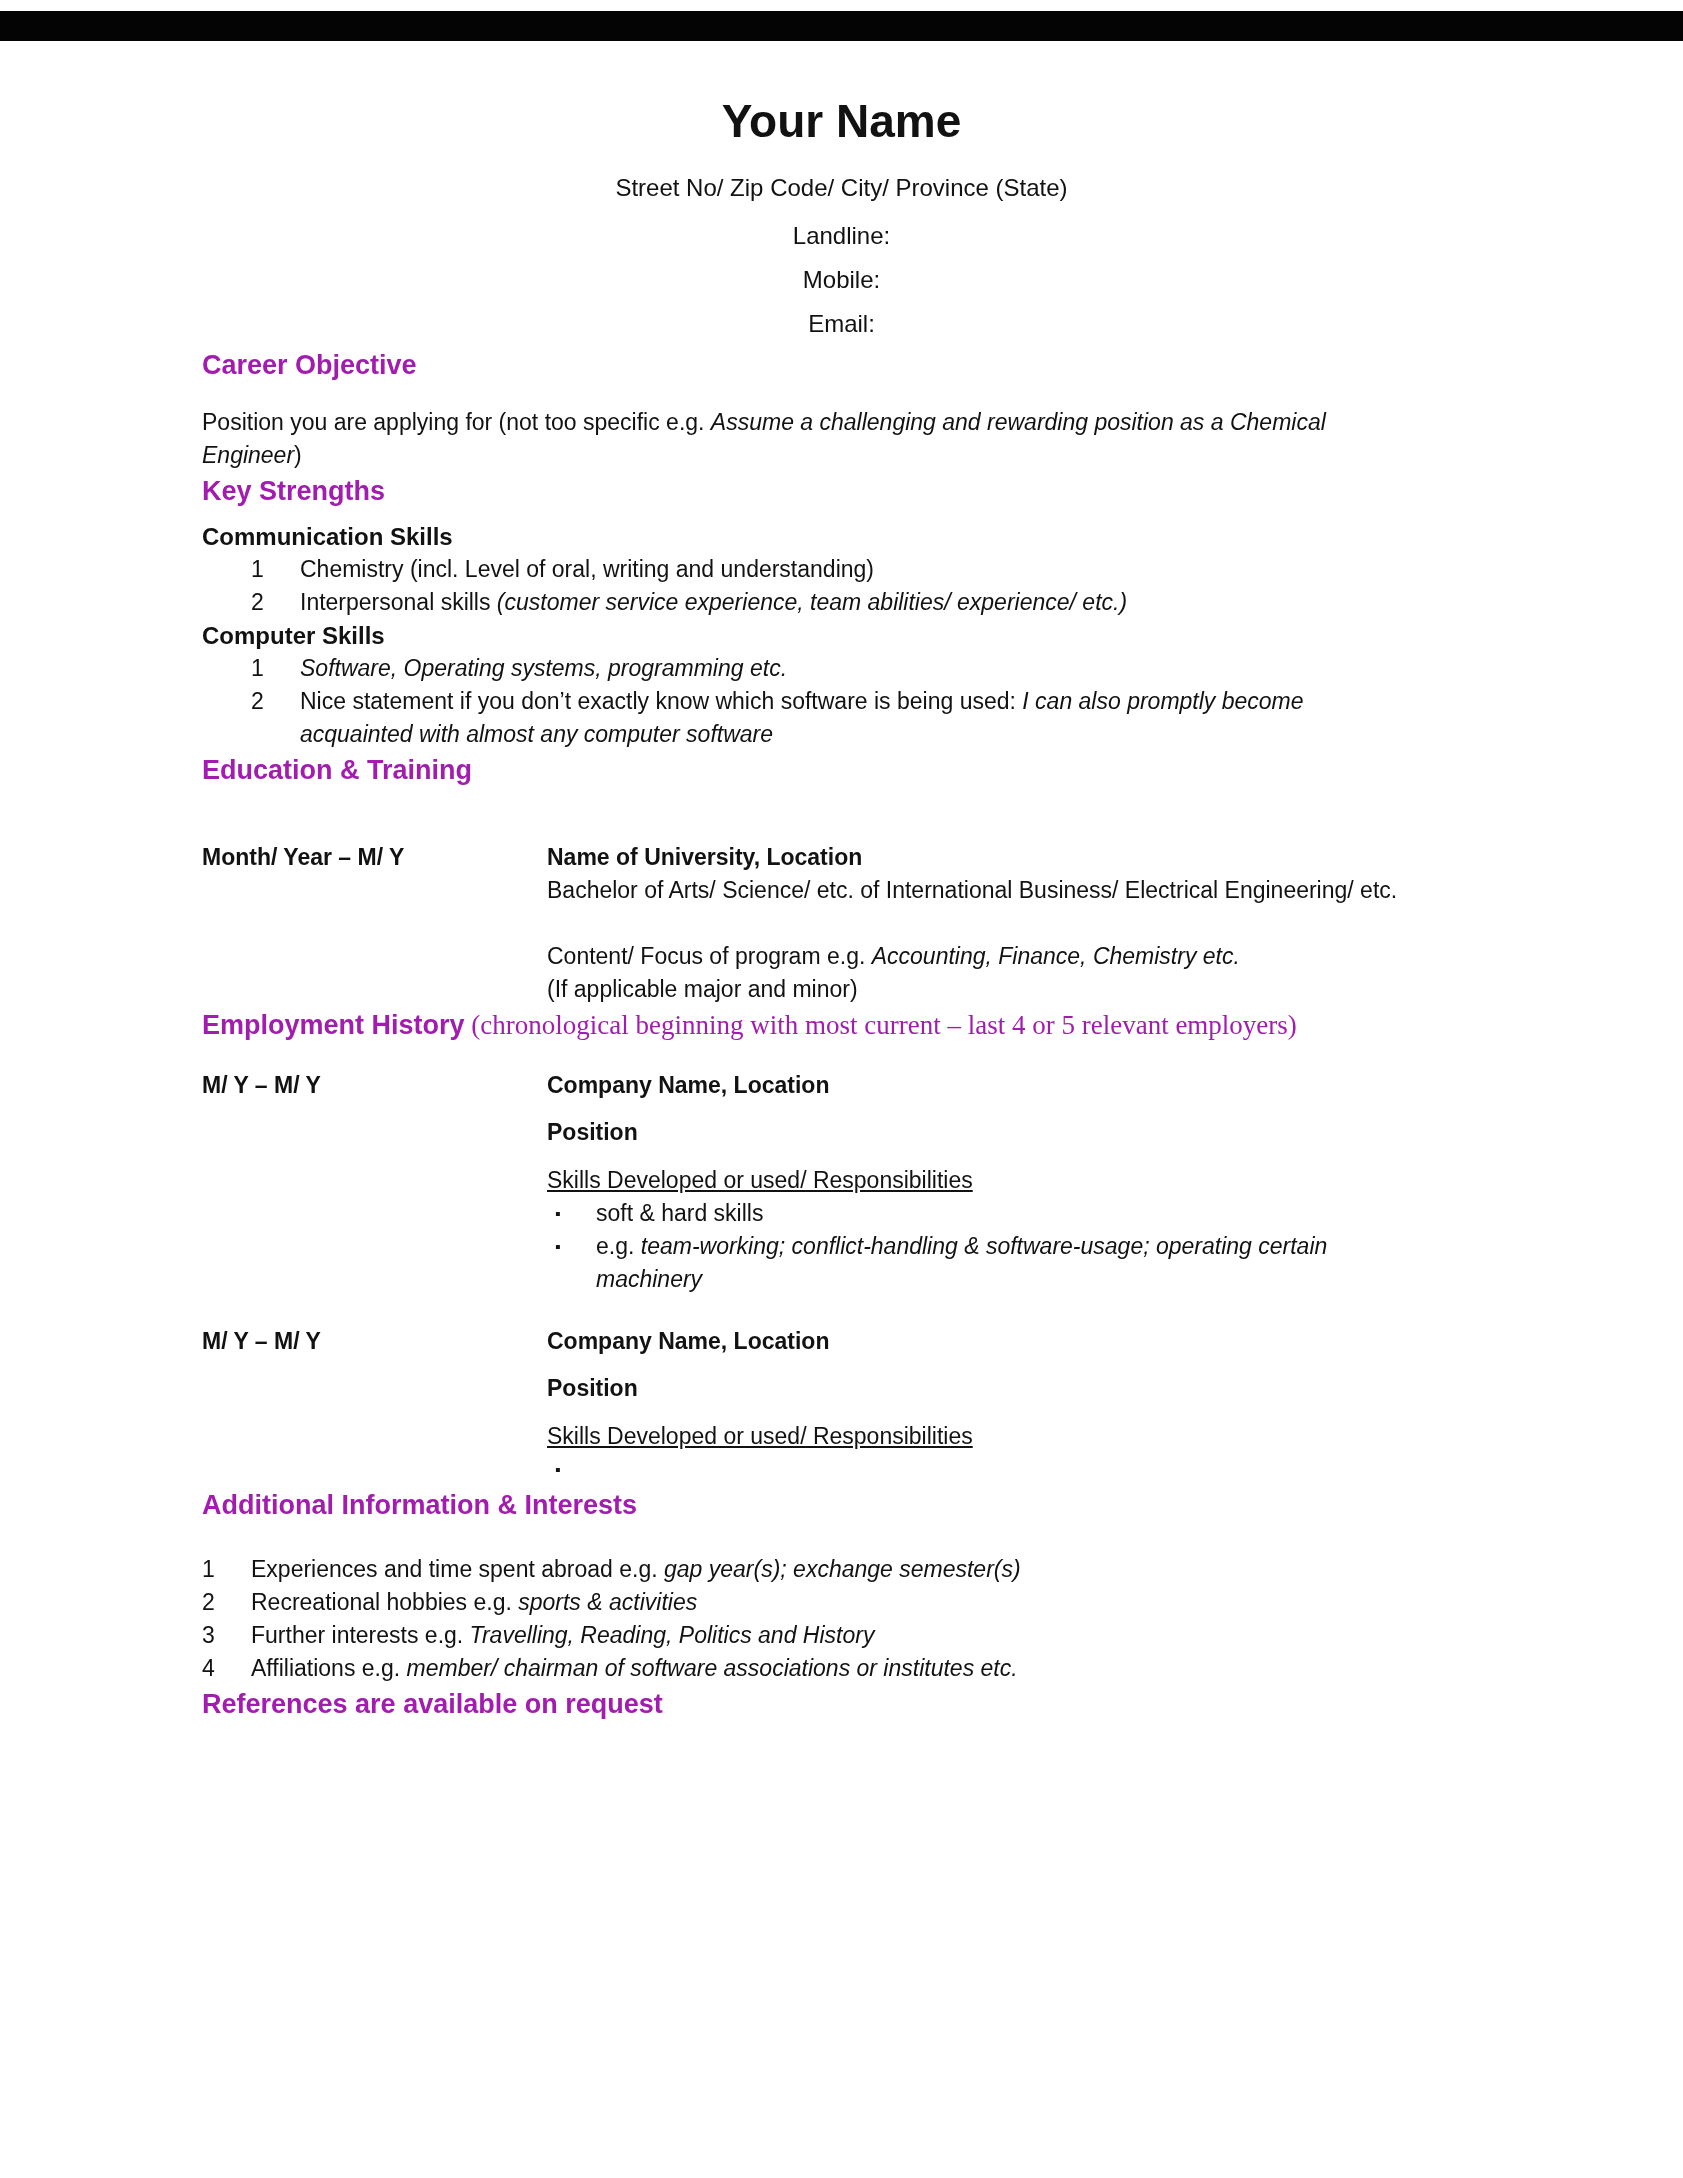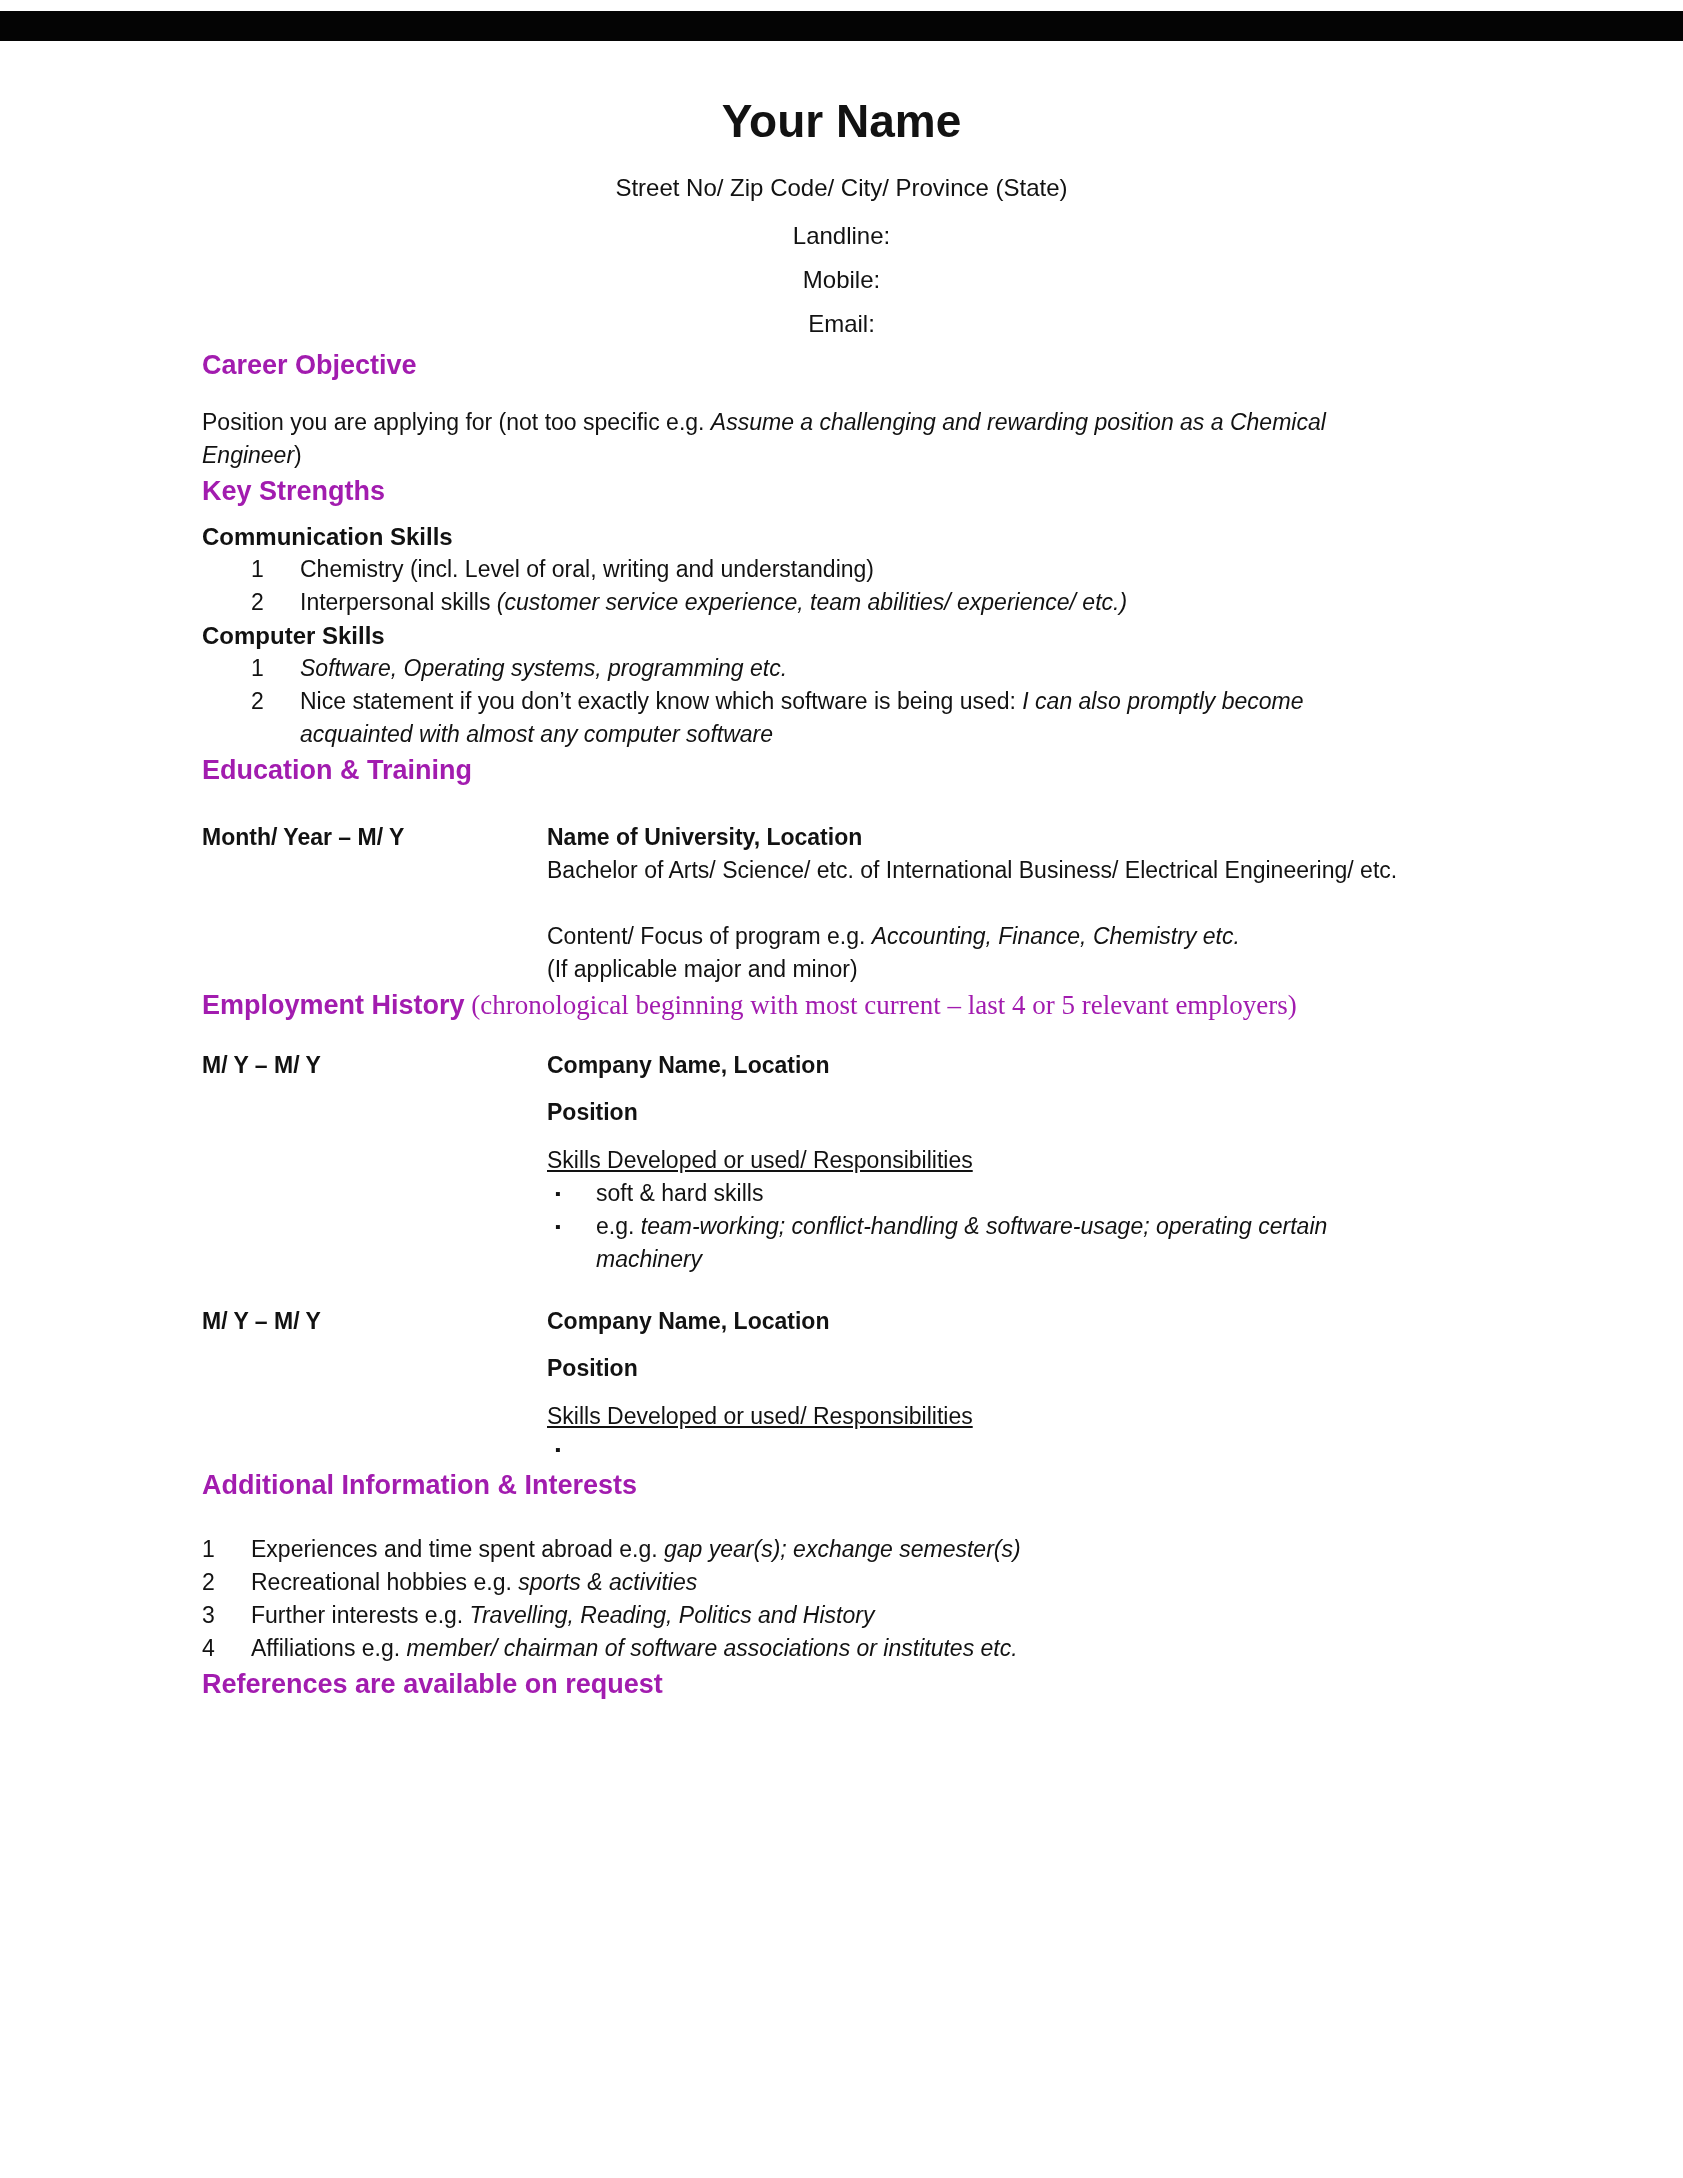--- a/index.html
+++ b/index.html
@@ -45,21 +45,21 @@
 
   .bul-row { display: flex; }
   .bul-row .bul { flex: 0 0 49px; padding-left: 8px; font-size: 16px; }
   .bul-row .bul-text { flex: 1; }
 
   .m-career      { margin-top: 28px; }
   .m-obj-text    { margin-top: 22px; }
   .m-keystrengths{ margin-top: 33px; }
   .m-commskills  { margin-top: 10px; }
   .m-education   { margin-top: 29px; }
-  .m-edu-row     { margin-top: 32px; }
+  .m-edu-row     { margin-top: 52px; }
   .m-edu-content { margin-top: 33px; }
   .m-employment  { margin-top: 94px; }
   .m-job1        { margin-top: 25px; }
   .m-position    { margin-top: 14px; }
   .m-skills      { margin-top: 15px; }
   .m-job2        { margin-top: 29px; }
   .m-additional  { margin-top: 24px; }
   .m-add-items   { margin-top: 29px; }
   .m-references  { margin-top: 31px; }
 </style>

